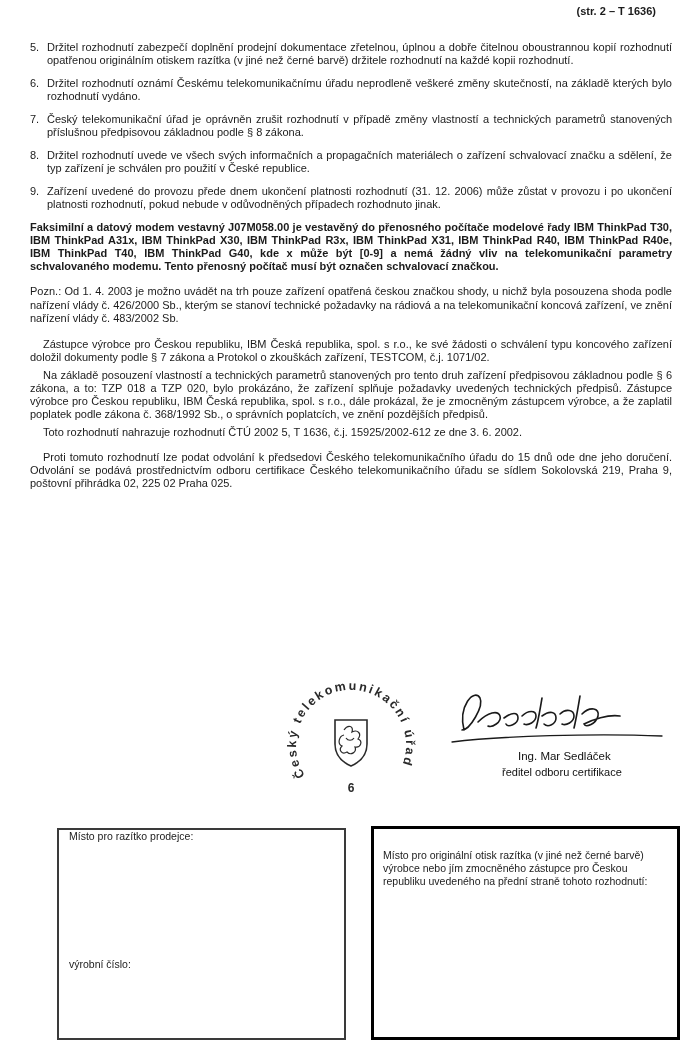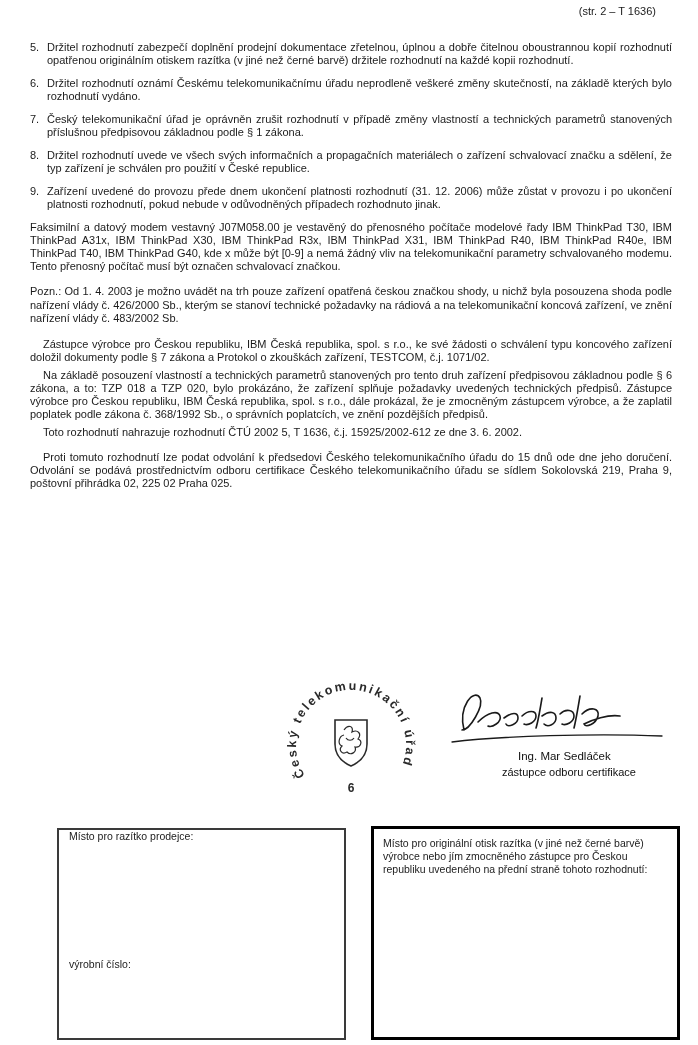--- a/index.html
+++ b/index.html
@@ -12,21 +12,21 @@
   }
   .page {
     position: relative;
     width: 698px; height: 1045px;
     background: #ffffff;
   }
   .content { padding: 5px 26px 0 30px; }
 
   .page-ref {
     text-align: right;
-    font-weight: normal;
+    font-weight: bold;
     font-size: 11px;
     padding-right: 16px;
     margin-bottom: 24px;
   }
 
   .li {
     position: relative;
     padding-left: 17px;
     font-size: 11px;
     line-height: 13px;
@@ -34,21 +34,21 @@
     margin-bottom: 10px;
   }
   .li .num { position: absolute; left: 0; top: 0; }
 
   .para {
     font-size: 11px;
     line-height: 13px;
     text-align: justify;
     margin-bottom: 12px;
   }
-  .para.gap-top { margin-top: 6px; }
+  .para.gap-top { margin-top: 6px; font-weight: bold; }
   .para.note { line-height: 13.5px; }
   .indent { text-indent: 13px; }
   .tight { margin-bottom: 5px; }
 
   .heading {
     text-align: center;
     font-weight: bold;
     font-size: 13px;
     margin: 10px 0 12px 0;
   }
@@ -89,21 +89,21 @@
     padding: 0 10px;
     font-size: 10.5px;
     margin-left: 27px;
   }
   .box-left .serial { position: absolute; left: 10px; top: 128px; font-size: 10.5px; }
   .box-right {
     position: absolute;
     left: 371px; top: 826px;
     width: 309px; height: 214px;
     border: 3px solid #000;
-    padding: 8px 9px;
+    padding: 20px 9px;
     font-size: 10.5px;
     line-height: 13px;
   }
 </style>
 </head>
 <body>
 
 <div class="page">
   <div class="content">
 
@@ -112,21 +112,21 @@
     <div class="li">
       <span class="num">5.</span>
       <span>Držitel rozhodnutí zabezpečí doplnění prodejní dokumentace zřetelnou, úplnou a dobře čitelnou oboustrannou kopií rozhodnutí opatřenou originálním otiskem razítka (v jiné než černé barvě) držitele rozhodnutí na každé kopii rozhodnutí.</span>
     </div>
     <div class="li">
       <span class="num">6.</span>
       <span>Držitel rozhodnutí oznámí Českému telekomunikačnímu úřadu neprodleně veškeré změny skutečností, na základě kterých bylo rozhodnutí vydáno.</span>
     </div>
     <div class="li">
       <span class="num">7.</span>
-      <span>Český telekomunikační úřad je oprávněn zrušit rozhodnutí v případě změny vlastností a technických parametrů stanovených příslušnou předpisovou základnou podle § 1 zákona.</span>
+      <span>Český telekomunikační úřad je oprávněn zrušit rozhodnutí v případě změny vlastností a technických parametrů stanovených příslušnou předpisovou základnou podle § 8 zákona.</span>
     </div>
     <div class="li">
       <span class="num">8.</span>
       <span>Držitel rozhodnutí uvede ve všech svých informačních a propagačních materiálech o zařízení schvalovací značku a sdělení, že typ zařízení je schválen pro použití v České republice.</span>
     </div>
     <div class="li">
       <span class="num">9.</span>
       <span>Zařízení uvedené do provozu přede dnem ukončení platnosti rozhodnutí (31. 12. 2006) může zůstat v provozu i po ukončení platnosti rozhodnutí, pokud nebude v odůvodněných případech rozhodnuto jinak.</span>
     </div>
 
@@ -170,21 +170,21 @@
         <path d="M92 12 C90 24 88 36 86 42"></path>
         <path d="M92 30 C100 24 106 26 106 32 C106 38 98 42 94 38"></path>
         <path d="M110 28 C116 22 124 24 124 30 C124 36 116 40 112 38"></path>
         <path d="M130 10 C128 22 126 34 124 42"></path>
         <path d="M132 28 C140 20 150 22 148 30 C146 38 136 42 134 38 C142 34 158 28 170 30"></path>
         <path stroke-width="1.3" d="M2 56 C50 50 145 47 212 50"></path>
       </g>
     </svg>
   </div>
   <div class="sig-name">Ing. Mar Sedláček</div>
-  <div class="sig-title">zástupce odboru certifikace</div>
+  <div class="sig-title">ředitel odboru certifikace</div>
 
   <div class="box-left">
     <div>Místo pro razítko prodejce:</div>
     <div class="serial">výrobní číslo:</div>
   </div>
   <div class="box-right">
     <div>Místo pro originální otisk razítka (v jiné než černé barvě) výrobce nebo jím zmocněného zástupce pro Českou republiku uvedeného na přední straně tohoto rozhodnutí:</div>
   </div>
 </div>
 

